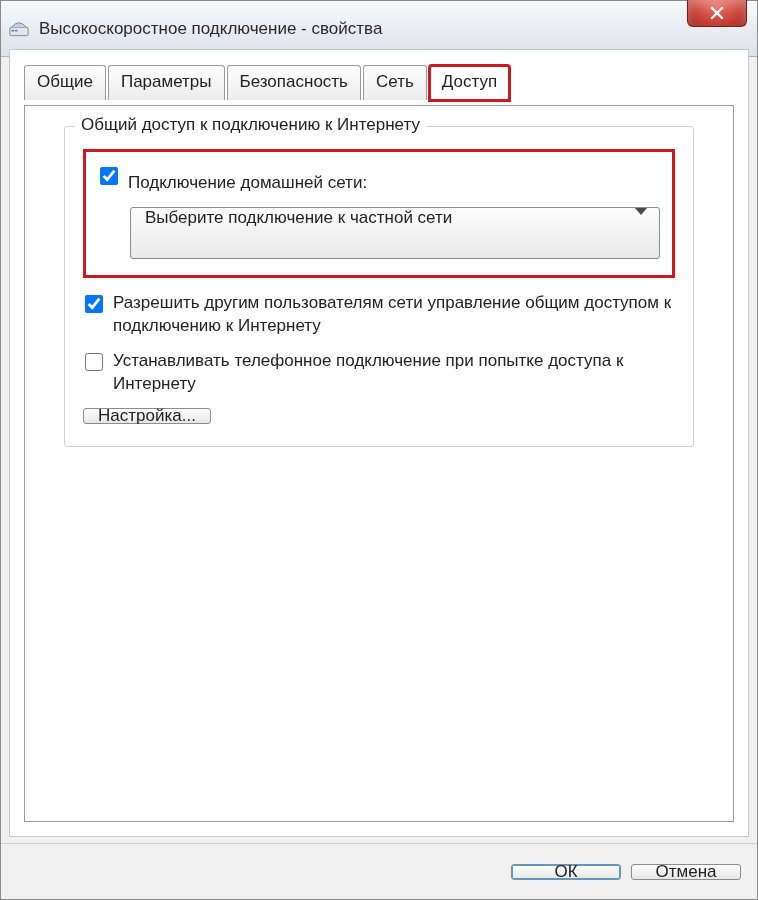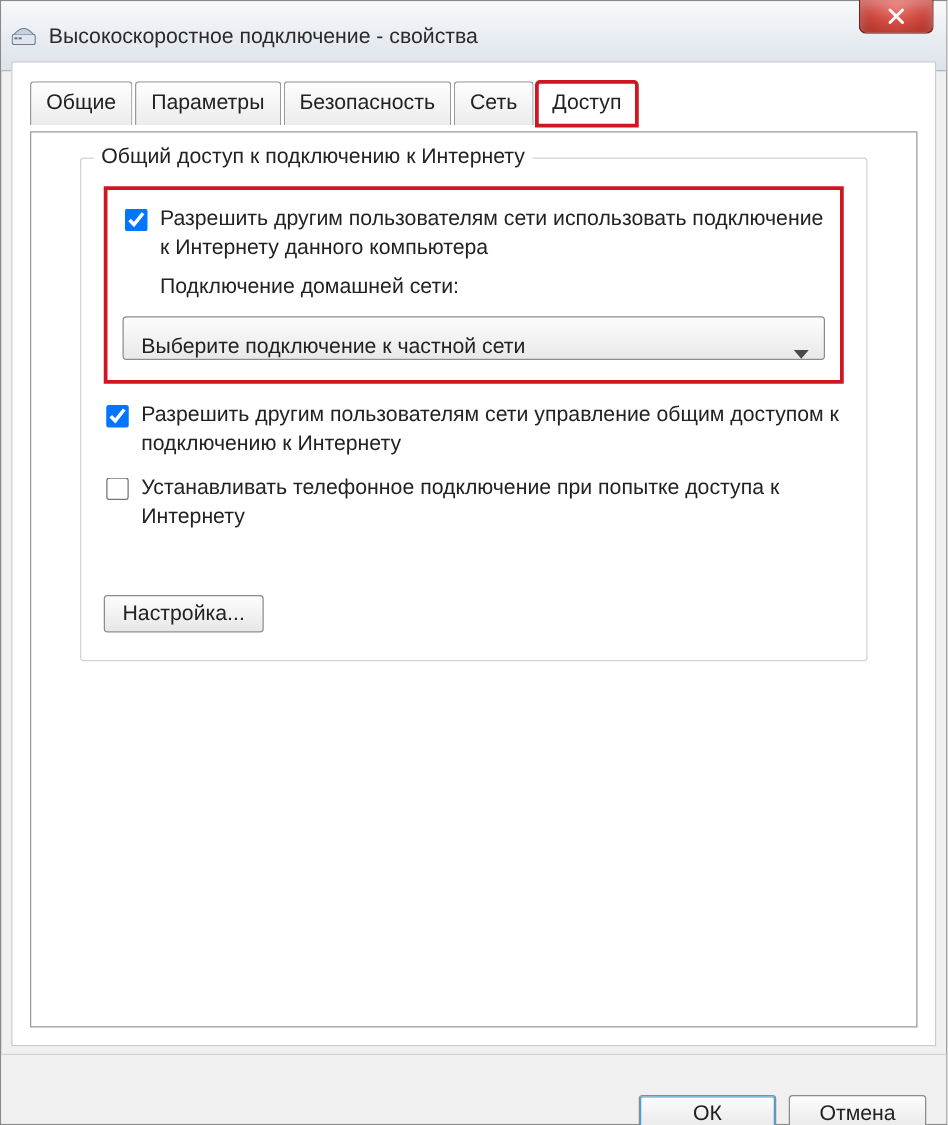--- a/index.html
+++ b/index.html
@@ -128,31 +128,32 @@
     color: #222;
   }
   .highlight-box {
     border: 3px solid #cf1722;
     padding: 12px 12px 16px 12px;
     margin-bottom: 14px;
   }
   .highlight-box .opt { margin-bottom: 0; }
   .dropdown {
     margin-top: 12px;
-    height: 35px;
+    height: 52px;
     border: 1px solid #8c8c8c;
     background: linear-gradient(to bottom,#fdfdfd,#e8e8e8);
     border-radius: 3px;
     display: flex;
-    align-items: flex-end;
+    align-items: flex-start;
     justify-content: space-between;
     padding: 0 12px 0 14px;
     cursor: pointer;
     font-size: 17px;
     color: #222;
+    margin-left: 32px;
   }
   .dropdown .arrow {
     width: 0;height: 0;
     border-left: 6px solid transparent;
     border-right: 6px solid transparent;
     border-top: 7px solid #4a4a4a;
   }
   .linkrow {
     display: flex;
     align-items: flex-start;
@@ -161,32 +162,31 @@
   }
   .link {
     color: #0b57b4;
     text-decoration: underline;
     cursor: pointer;
     max-width: 330px;
     line-height: 1.35;
   }
   .btn {
     min-width: 124px;
-    height: 30px;
+    height: 16px;
     border: 1px solid #8c8c8c;
     background: linear-gradient(to bottom,#fdfdfd,#e7e7e7);
     border-radius: 3px;
     padding: 0 14px;
     font-size: 17px;
     cursor: pointer;
     display: inline-flex;
     align-items: center;
     justify-content: center;
     color: #222;
-    margin-top: 39px;
   }
   .footer {
     position: absolute;
     left: 0; right: 0; bottom: 0;
     height: 56px;
     background: #f0f0f0;
     border-top: 1px solid #d0d2d4;
     display: flex;
     align-items: center;
     justify-content: flex-end;
@@ -232,21 +232,20 @@
 
     <div class="tabpage">
 
       <div class="groupbox">
         <div class="groupbox-legend">Общий доступ к подключению к Интернету</div>
 
         <div class="highlight-box">
           <div class="opt">
             <input type="checkbox" checked="" style="">
             <div class="lbl">
-              <span>Разрешить другим пользователям сети использовать подключение к Интернету данного компьютера</span>
               <div class="sublabel">Подключение домашней сети:</div>
             </div>
           </div>
           <div class="dropdown">
             <span>Выберите подключение к частной сети</span>
             <span class="arrow"></span>
           </div>
         </div>
 
         <div class="opt">

